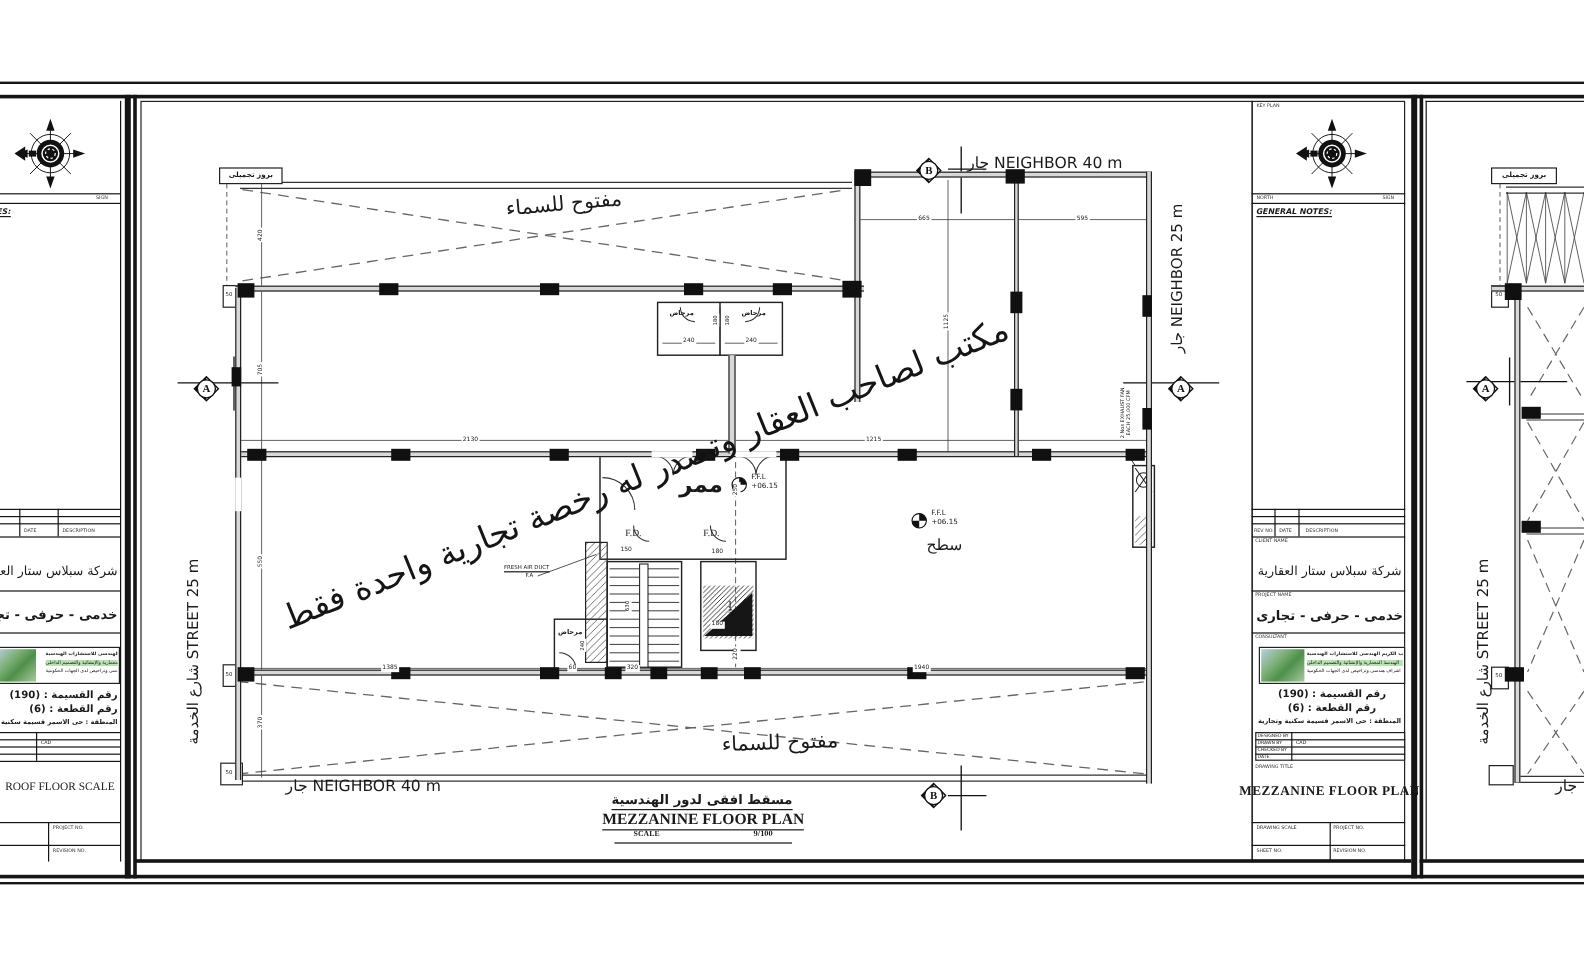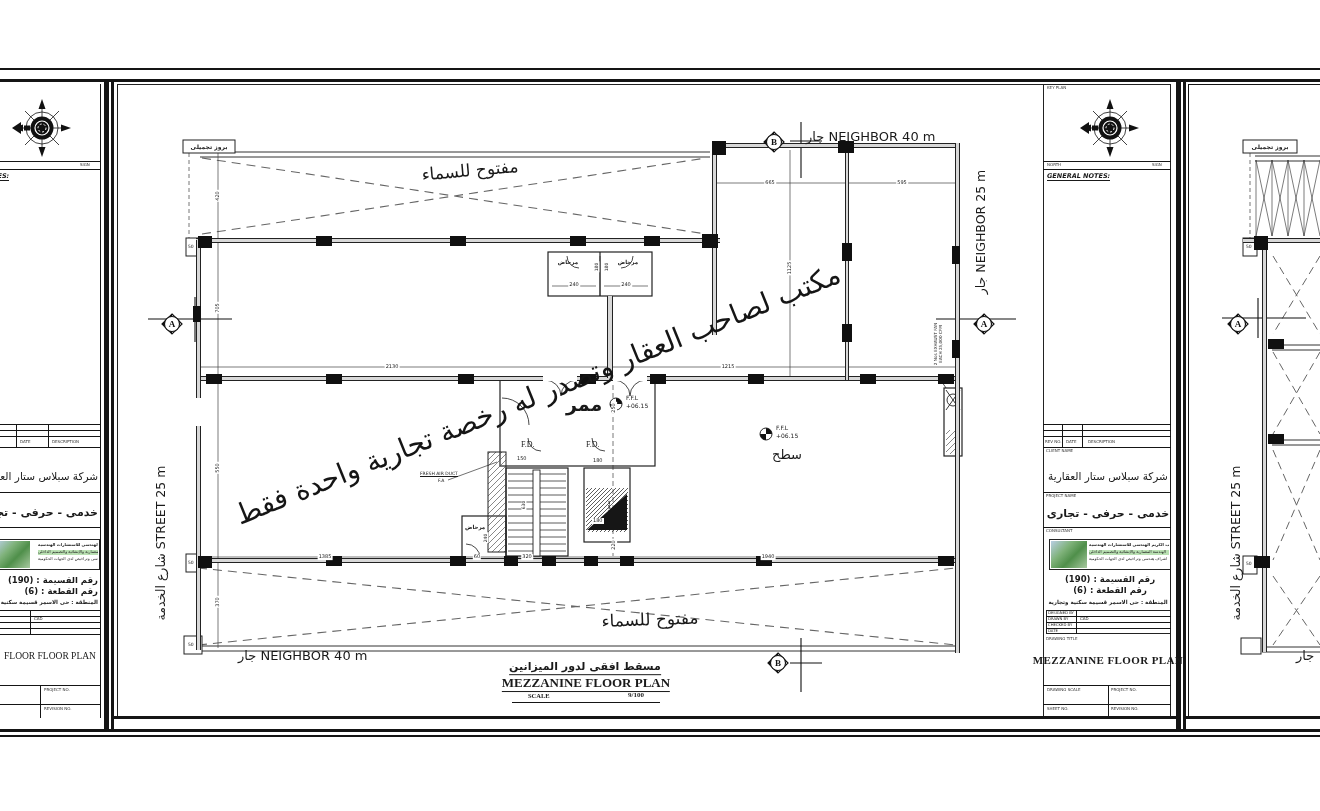--- a/index.html
+++ b/index.html
@@ -283,21 +283,21 @@
     <div class="t" style="left:-30px;top:576px;width:128px;font-size:8.5px;font-weight:700;text-align:right">رقم القسيمة : (190)</div>
     <div class="t" style="left:-30px;top:587px;width:128px;font-size:8.5px;font-weight:700;text-align:right">رقم القطعة : (6)</div>
     <div class="t" style="left:-60px;top:599px;width:158px;font-size:5.5px;font-weight:700;text-align:right">المنطقة : حى الاسمر قسيمة سكنية وتجارية</div>
     <div class="hl" style="left:0;top:610px;width:100px;height:1px"></div>
     <div class="hl" style="left:0;top:616px;width:100px;height:1px"></div>
     <div class="hl" style="left:0;top:622px;width:100px;height:1px"></div>
     <div class="hl" style="left:0;top:628px;width:100px;height:1px"></div>
     <div class="hl" style="left:0;top:634px;width:100px;height:1px"></div>
     <div class="vl" style="left:30px;top:610px;width:1px;height:24px"></div>
     <div class="t" style="left:34px;top:617px;font-size:4px">CAD</div>
-    <div class="t serif" style="left:0;top:651px;width:100px;text-align:center;font-size:9.5px">FLOOR FLOOR PLAN</div>
+    <div class="t serif" style="left:0;top:651px;width:100px;text-align:center;font-size:9.5px">ROOF FLOOR SCALE</div>
     <div class="hl" style="left:0;top:685px;width:100px;height:1px"></div>
     <div class="vl" style="left:40px;top:685px;width:1px;height:33px"></div>
     <div class="hl" style="left:0;top:704px;width:100px;height:1px"></div>
     <div class="t tiny" style="left:44px;top:688px">PROJECT NO.</div>
     <div class="t tiny" style="left:44px;top:707px">REVISION NO.</div>
   </div>
 
   <div class="t ctr" style="left:470px;top:171px;font-size:17px;transform:translate(-50%,-50%) rotate(-5deg)">مفتوح للسماء</div>
   <div class="t ctr" style="left:650px;top:620px;font-size:17px;transform:translate(-50%,-50%) rotate(-2deg)">مفتوح للسماء</div>
   <div class="t ctr" style="left:209px;top:147px;font-size:6px;font-weight:700">بروز تجميلى</div>
@@ -396,20 +396,20 @@
   <div class="marker" style="left:766px;top:651px">
     <svg width="24" height="24" viewBox="0 0 24 24">
         <polygon points="12,2 22,12 12,22 2,12" fill="#fff" stroke="#111" stroke-width="1.2"></polygon>
         <polygon points="12,2 2,12 12,22" fill="#111"></polygon>
         <circle cx="12" cy="12" r="7.5" fill="#fff" stroke="#111" stroke-width="1.1"></circle>
       </svg>
     <span class="letter">B</span>
   </div>
 
   <div>
-    <div class="t ctr underln" style="left:585px;top:668px;font-size:11px;font-weight:700">مسقط افقى لدور الميزانين</div>
+    <div class="t ctr underln" style="left:585px;top:668px;font-size:11px;font-weight:700">مسقط افقى لدور الهندسية</div>
     <div class="t ctr serif underln" style="left:586px;top:684px;font-size:13px;font-weight:700">MEZZANINE  FLOOR  PLAN</div>
     <div class="t serif" style="left:528px;top:692px;font-size:6.5px;font-weight:700">SCALE</div>
     <div class="t serif" style="left:628px;top:691px;font-size:7px;font-weight:700">9/100</div>
     <div class="hl" style="left:512px;top:702px;width:148px;height:1px"></div>
   </div>
 
 </div>
 
 </body></html>

